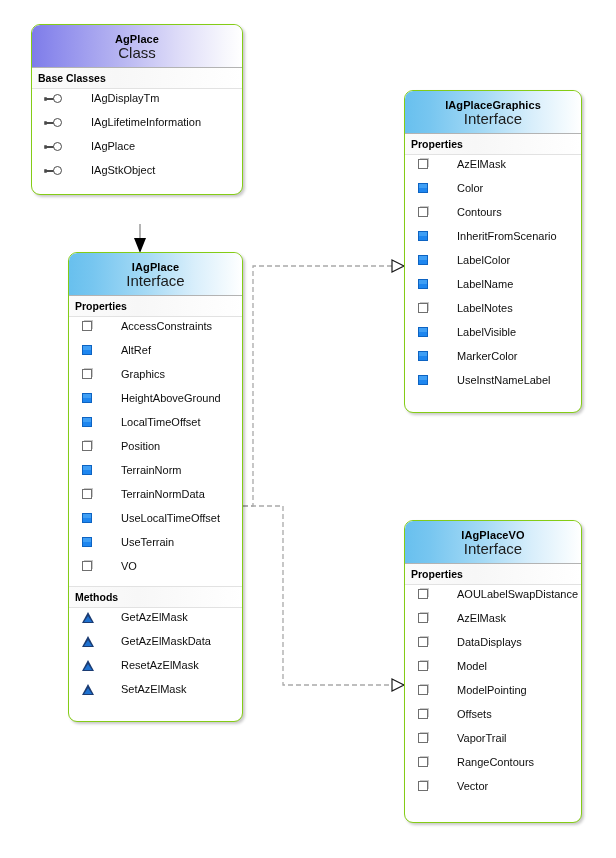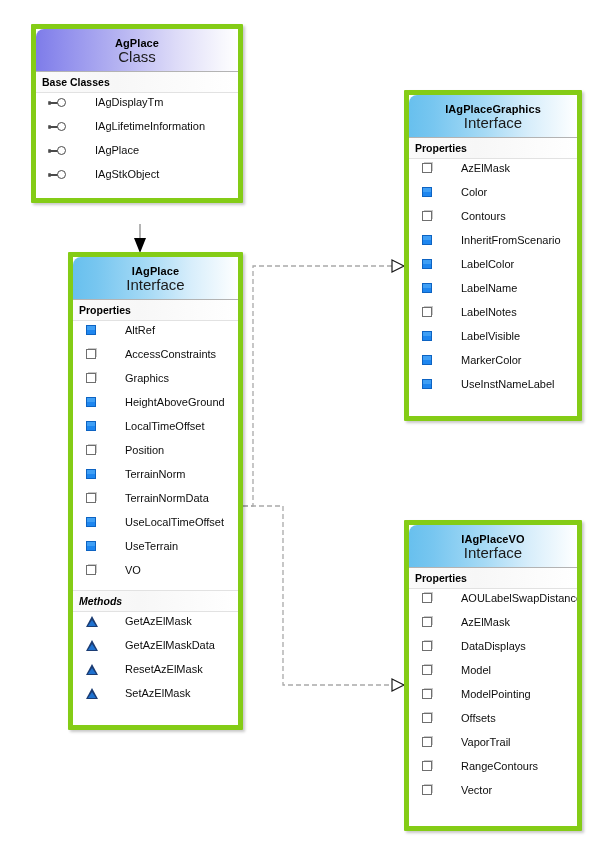--- a/index.html
+++ b/index.html
@@ -14,22 +14,22 @@
     overflow: hidden;
     font-family: "Liberation Sans", sans-serif;
     -webkit-font-smoothing: antialiased;
   }
 
   
   .uml-box {
     position: absolute;
     box-sizing: border-box;
     background: #ffffff;
-    border: 5px solid #84cc16;
-    border-radius: 1px;
+    border: 1px solid #84cc16;
+    border-radius: 9px;
     box-shadow: 2px 2px 3px rgba(0,0,0,0.22);
     overflow: hidden;
   }
 
   .box-header {
     text-align: center;
     padding: 7px 6px 7px 6px;
     border-bottom: 1px solid #b3b3b3;
     border-radius: 8px 8px 0 0;
   }
@@ -245,29 +245,29 @@
 </div>
 
 <div class="uml-box" style="left:68px; top:252px; width:175px;">
   <div class="box-header iface-hdr">
     <div class="box-title">IAgPlace</div>
     <div class="box-stereo">Interface</div>
   </div>
   <div class="section-head">Properties</div>
   <ul class="member-list" style="padding-bottom:2px;">
     <li class="member">
+      <span class="mi prop-off"></span>
+      <span class="member-label">AccessConstraints</span>
+    </li>
+    <li class="member">
       <span class="mi prop-on"></span>
       <span class="member-label">AltRef</span>
     </li>
     <li class="member">
       <span class="mi prop-off"></span>
-      <span class="member-label">AccessConstraints</span>
-    </li>
-    <li class="member">
-      <span class="mi prop-off"></span>
       <span class="member-label">Graphics</span>
     </li>
     <li class="member">
       <span class="mi prop-on"></span>
       <span class="member-label">HeightAboveGround</span>
     </li>
     <li class="member">
       <span class="mi prop-on"></span>
       <span class="member-label">LocalTimeOffset</span>
     </li>
@@ -289,21 +289,21 @@
     </li>
     <li class="member">
       <span class="mi prop-on"></span>
       <span class="member-label">UseTerrain</span>
     </li>
     <li class="member">
       <span class="mi prop-off"></span>
       <span class="member-label">VO</span>
     </li>
   </ul>
-  <div class="section-head" style="border-top:1px solid #e2e2e2;font-style:italic;">Methods</div>
+  <div class="section-head" style="border-top:1px solid #e2e2e2;">Methods</div>
   <ul class="member-list" style="padding-bottom:14px;">
     <li class="member">
       <span class="mi method"></span>
       <span class="member-label">GetAzElMask</span>
     </li>
     <li class="member">
       <span class="mi method"></span>
       <span class="member-label">GetAzElMaskData</span>
     </li>
     <li class="member">

